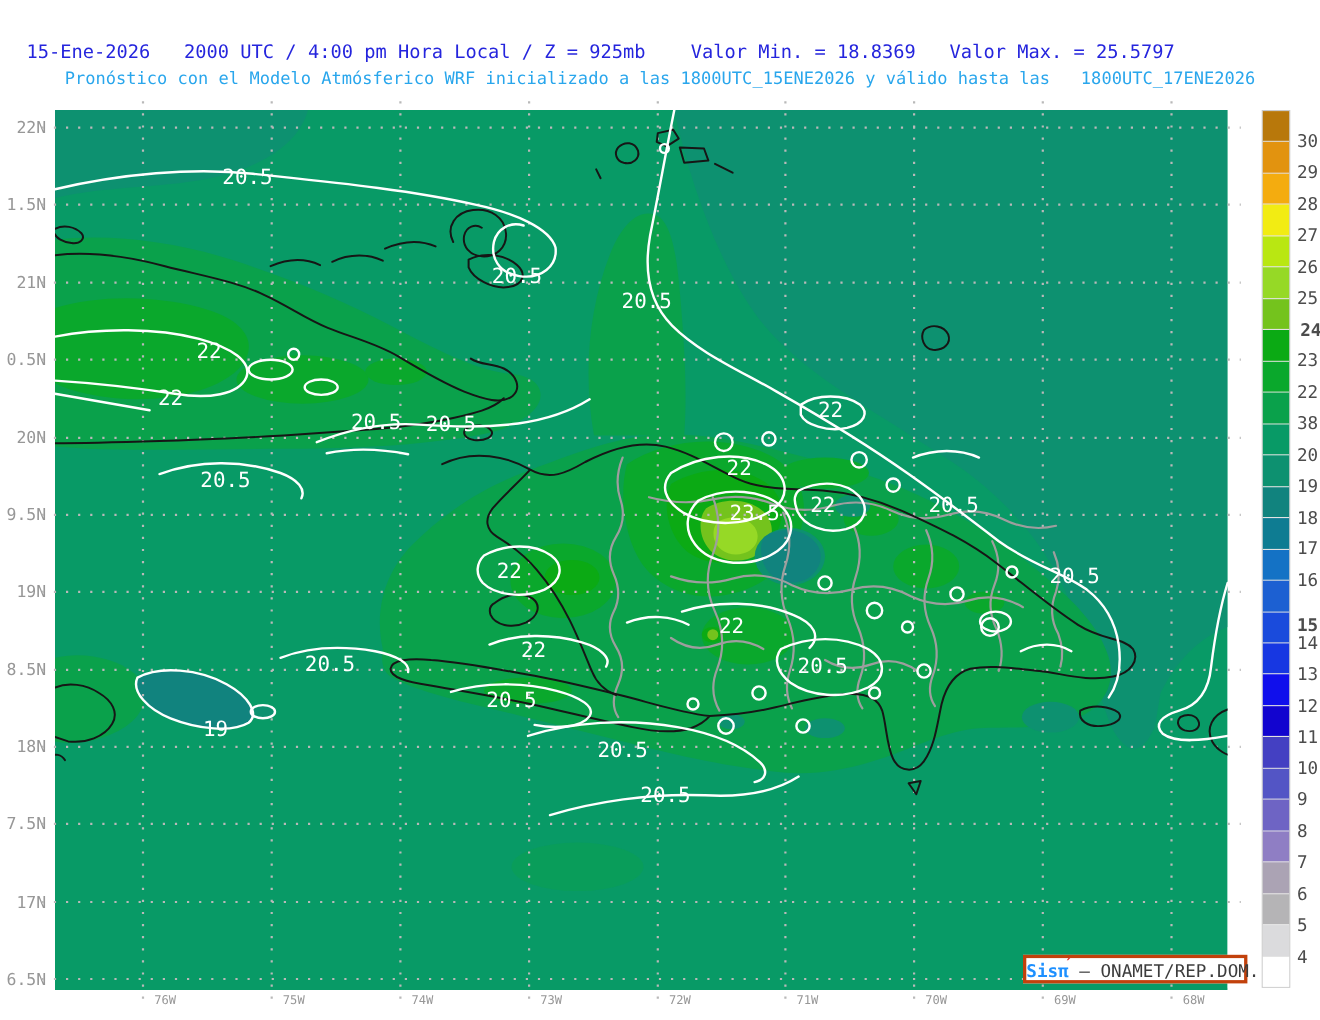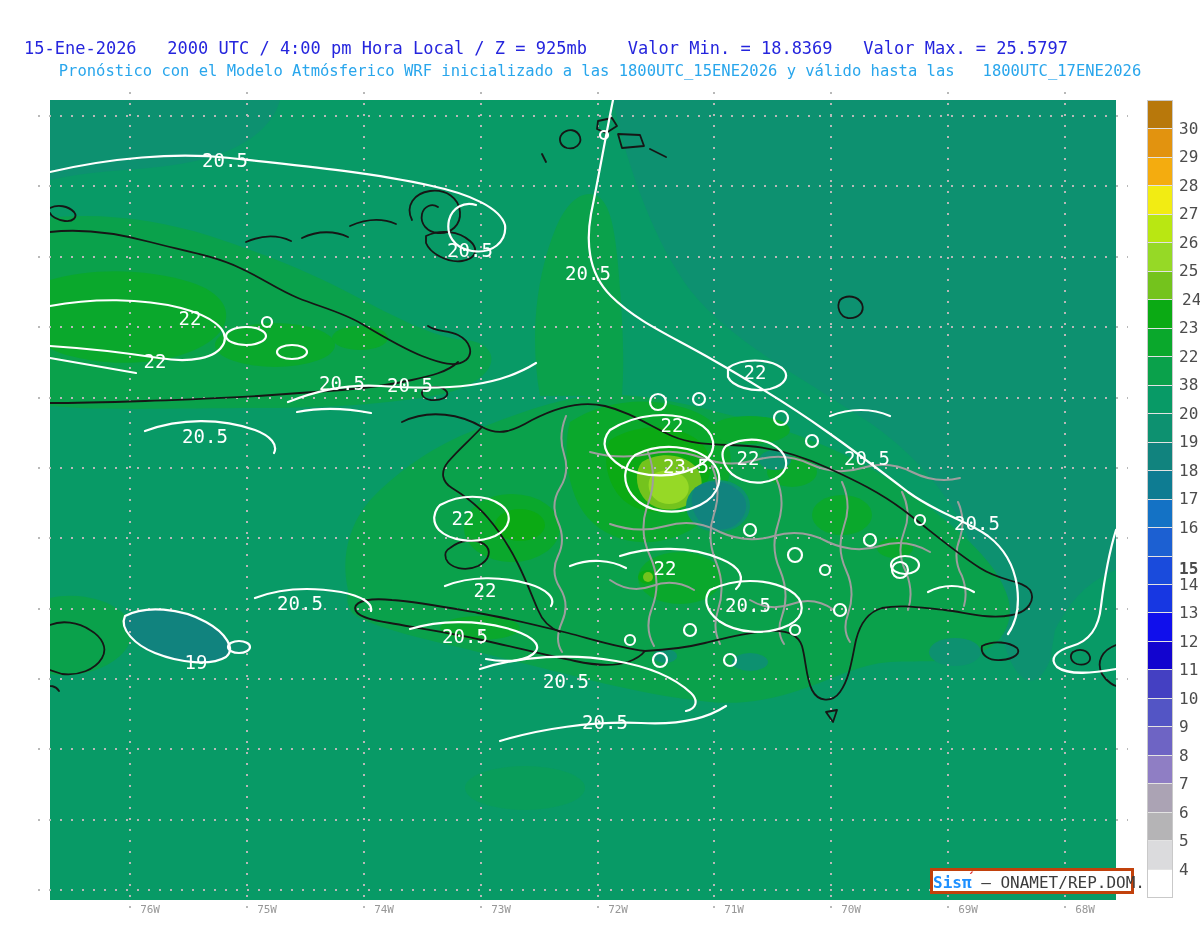--- a/index.html
+++ b/index.html
@@ -49,20 +49,34 @@
             stroke-linecap:round;stroke-linejoin:round}
 </style>
 </head>
 <body>
 
 <div id="stage">
 
   <div class="hline1">15-Ene-2026   2000 UTC / 4:00 pm Hora Local / Z = 925mb    Valor Min. = 18.8369   Valor Max. = 25.5797</div>
   <div class="hline2">Pronóstico con el Modelo Atmósferico WRF inicializado a las 1800UTC_15ENE2026 y válido hasta las   1800UTC_17ENE2026</div>
 
+  <div class="latlabels">
+      <div style="top: 107px;">22N</div>
+      <div style="top: 177px;">1.5N</div>
+      <div style="top: 248px;">21N</div>
+      <div style="top: 318px;">0.5N</div>
+      <div style="top: 389px;">20N</div>
+      <div style="top: 459px;">9.5N</div>
+      <div style="top: 529px;">19N</div>
+      <div style="top: 600px;">8.5N</div>
+      <div style="top: 670px;">18N</div>
+      <div style="top: 740px;">7.5N</div>
+      <div style="top: 811px;">17N</div>
+      <div style="top: 881px;">6.5N</div>
+    </div>
   <div class="lonlabels">
       <div style="left: 130px;">76W</div>
       <div style="left: 247px;">75W</div>
       <div style="left: 364px;">74W</div>
       <div style="left: 481px;">73W</div>
       <div style="left: 598px;">72W</div>
       <div style="left: 714px;">71W</div>
       <div style="left: 831px;">70W</div>
       <div style="left: 948px;">69W</div>
       <div style="left: 1065px;">68W</div>
@@ -289,21 +303,21 @@
       <div style="background: rgb(219, 219, 221);"></div>
       <div style="background: rgb(255, 255, 255);"></div>
     </div>
   <div class="cbarlabels">
       <div style="top: 118.5px; left: 0px;">30</div>
       <div style="top: 147px; left: 0px;">29</div>
       <div style="top: 175.5px; left: 0px;">28</div>
       <div style="top: 204px; left: 0px;">27</div>
       <div style="top: 232.5px; left: 0px;">26</div>
       <div style="top: 261px; left: 0px;">25</div>
-      <div style="top: 289.5px; left: 3px;">24</div>
+      <div style="top: 289.5px; left: 3px; font-weight: bold;">24</div>
       <div style="top: 318px; left: 0px;">23</div>
       <div style="top: 346.5px; left: 0px;">22</div>
       <div style="top: 375px; left: 0px;">38</div>
       <div style="top: 403.5px; left: 0px;">20</div>
       <div style="top: 432px; left: 0px;">19</div>
       <div style="top: 460.5px; left: 0px;">18</div>
       <div style="top: 489px; left: 0px;">17</div>
       <div style="top: 517.5px; left: 0px;">16</div>
       <div style="top: 559px; left: 0px; font-weight: bold;">15</div>
       <div style="top: 574.5px; left: 0px;">14</div>

